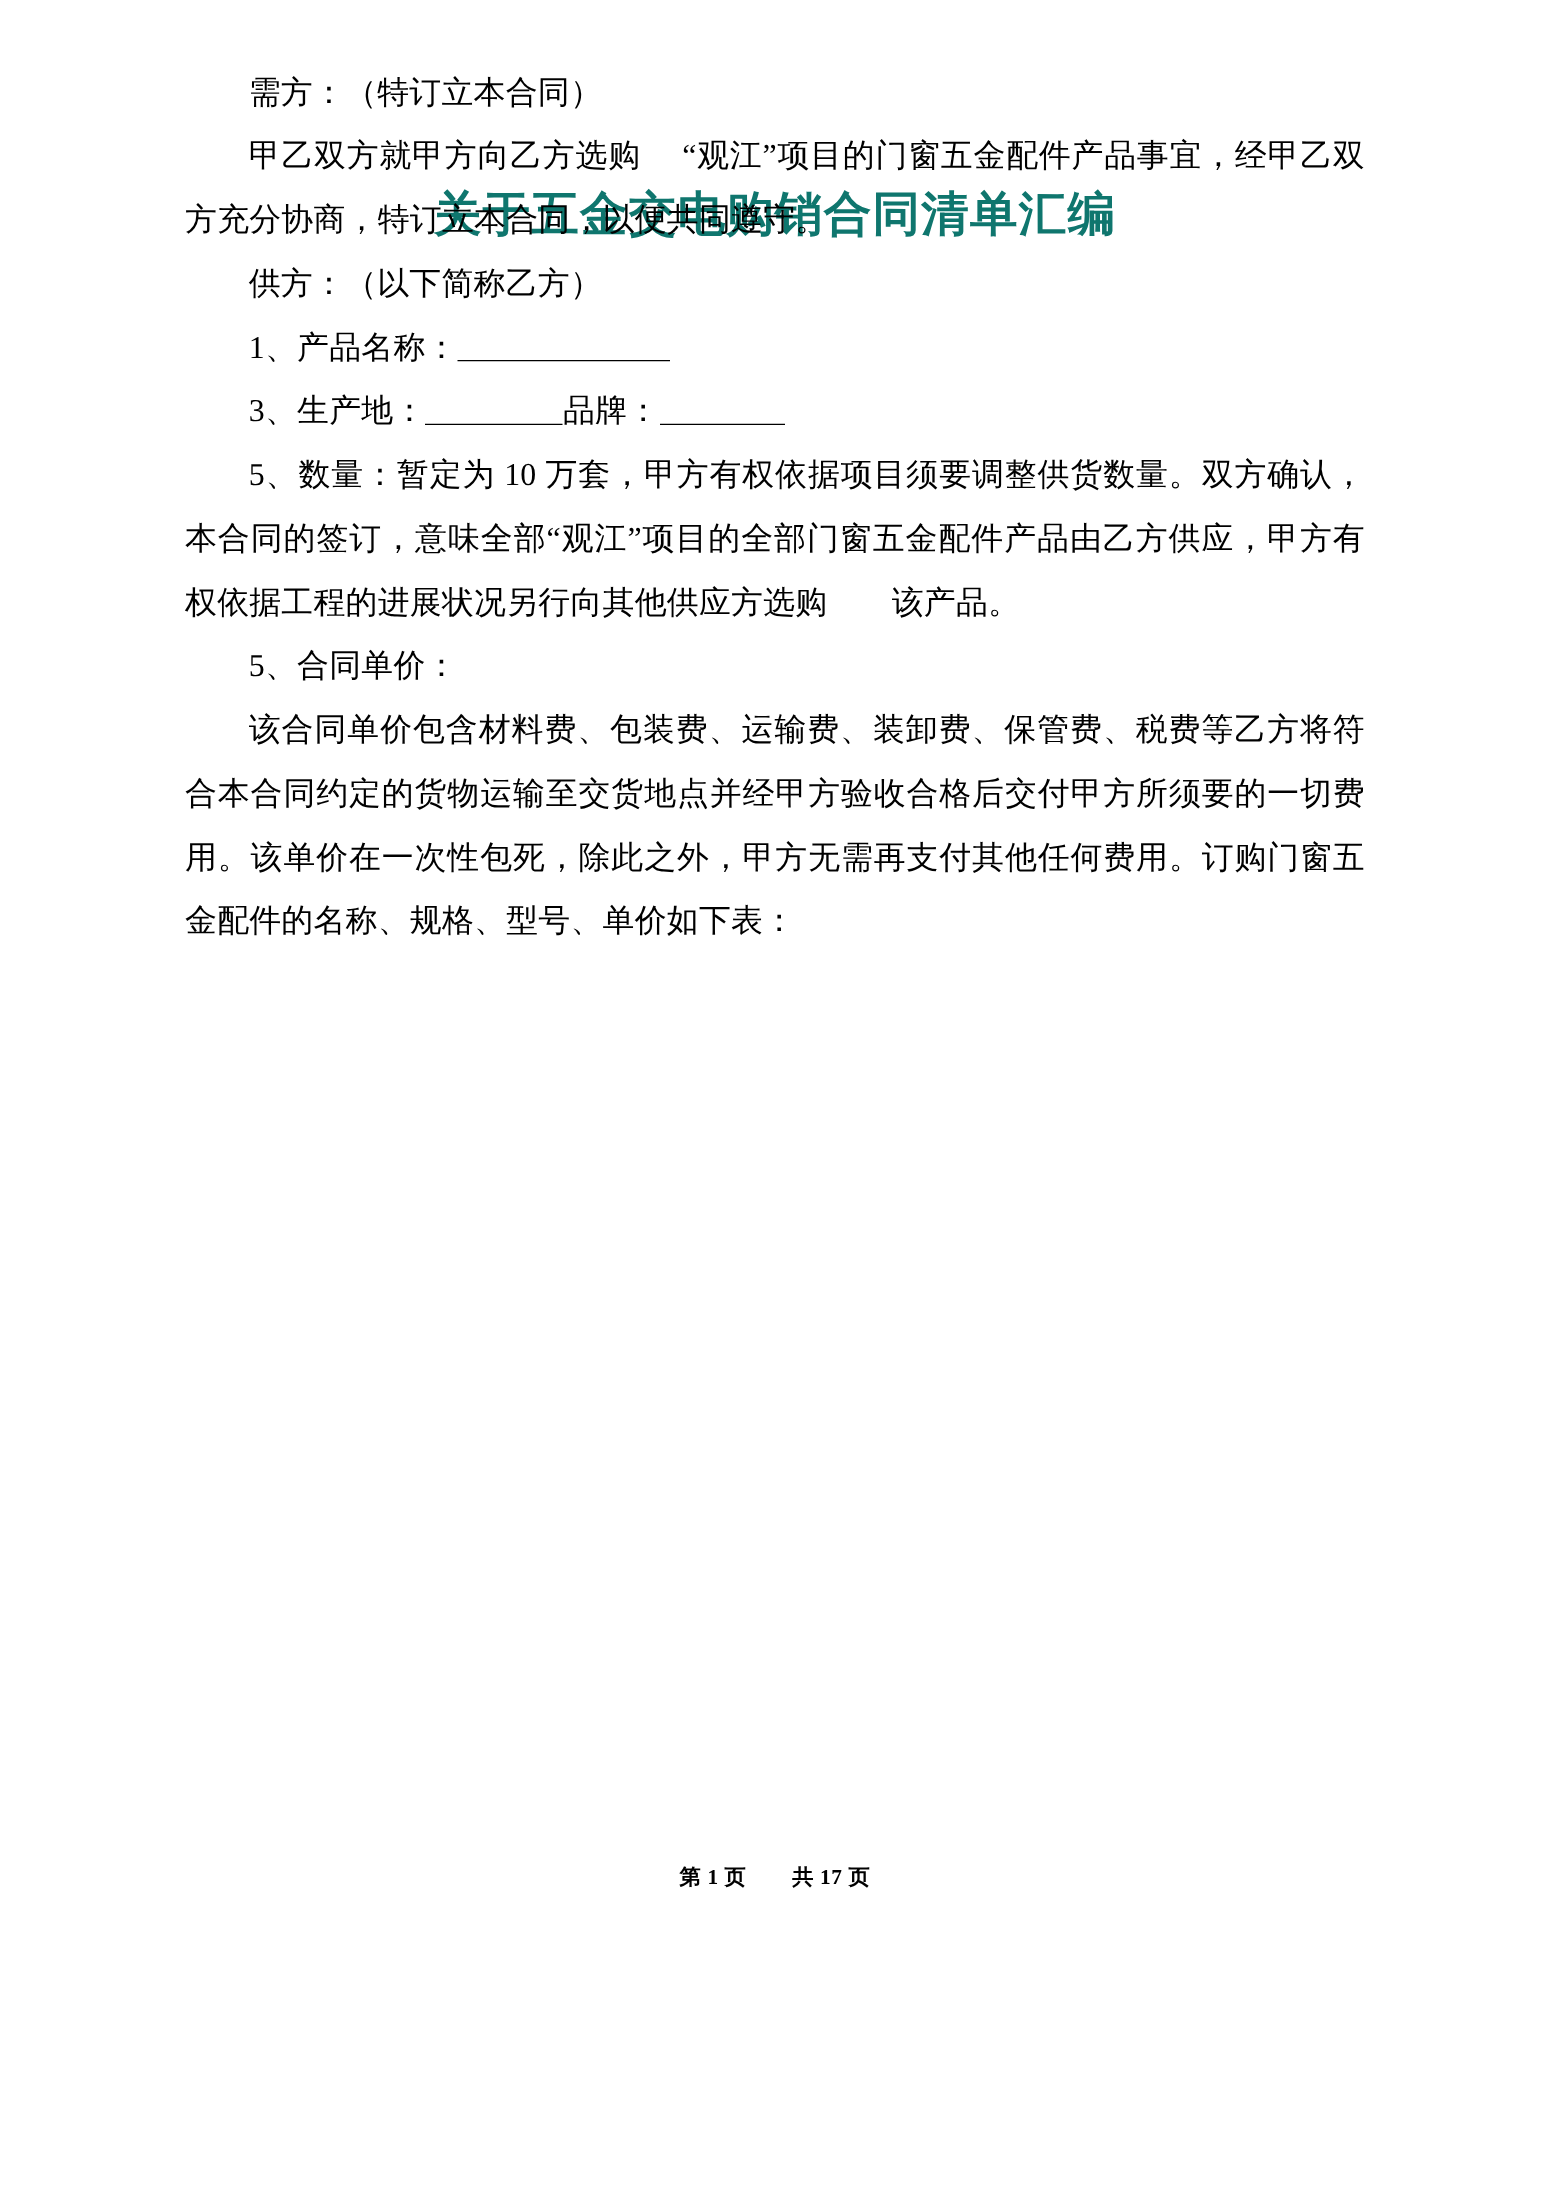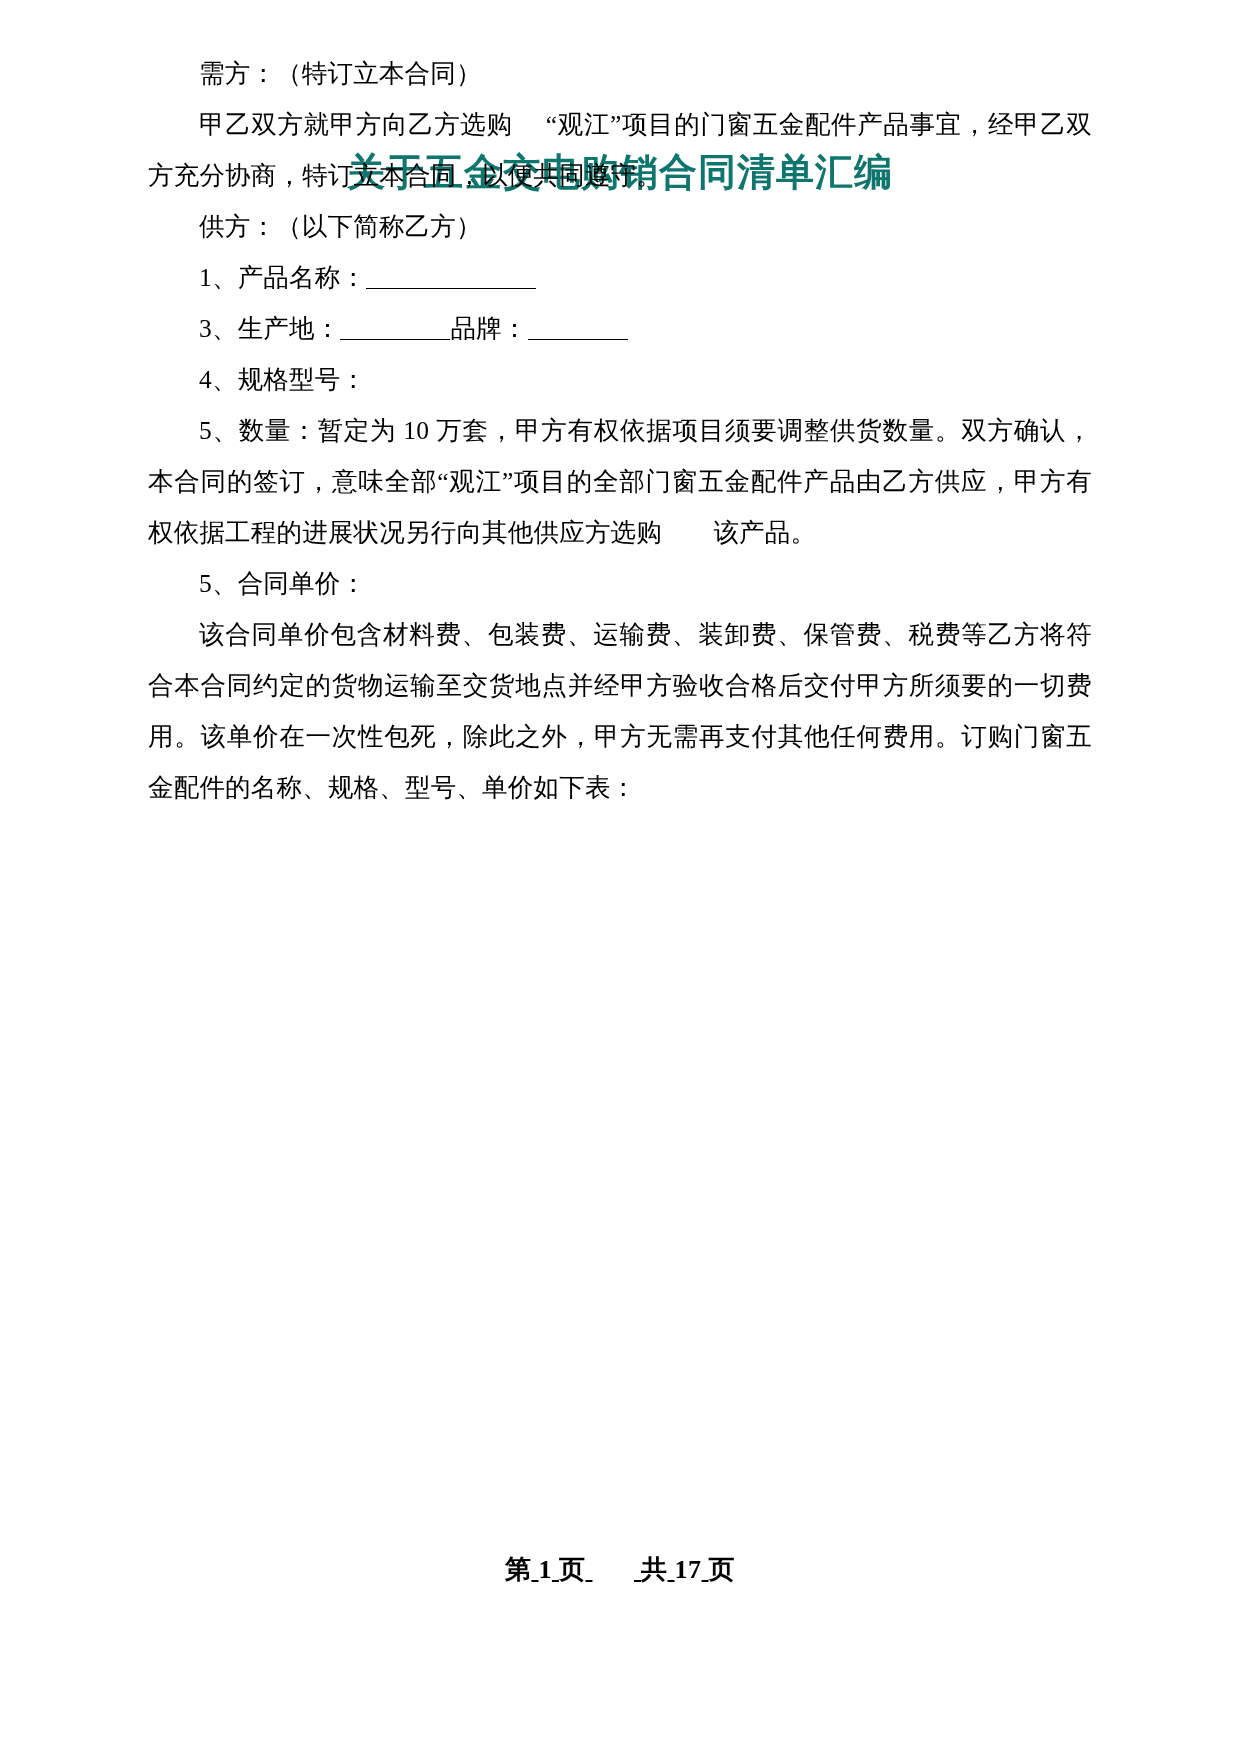--- a/index.html
+++ b/index.html
@@ -61,27 +61,26 @@
     vertical-align: -3px;
   }
   .b-lg { width: 170px; }
   .b-md { width: 140px; }
   .b-sm { width: 110px; }
   .b-xs { width: 100px; }
   .footer {
     position: absolute;
     left: 0;
     right: 0;
-    top: 1552px;
+    top: 1490px;
     text-align: center;
-    font-size: 26px;
+    font-size: 17px;
     font-weight: bold;
     letter-spacing: 0.5px;
     font-family: "Liberation Serif", "DejaVu Serif", serif;
-    text-decoration: underline;
   }
   .footer span { display: inline-block; }
   .gap { display: inline-block; width: 1.6em; }
 </style>
 </head>
 <body>
 
 <div class="page">
 
   <h1 class="doc-title">关于五金交电购销合同清单汇编</h1>
@@ -100,21 +99,20 @@
 
       <p class="para indent">
         <span>1、产品名称：</span><span class="blank b-lg"></span>
       </p>
 
 
       <p class="para indent">
         <span>3、生产地：</span><span class="blank b-sm"></span><span>品牌：</span><span class="blank b-xs"></span>
       </p>
 
-      <p class="para indent">4、规格型号：</p>
 
       <p class="para indent">5、数量：暂定为 10 万套，甲方有权依据项目须要调整供货数量。双方确认，本合同的签订，意味全部“观江”项目的全部门窗五金配件产品由乙方供应，甲方有权依据工程的进展状况另行向其他供应方选购　　该产品。</p>
 
       <p class="para indent">5、合同单价：</p>
 
       <p class="para indent">该合同单价包含材料费、包装费、运输费、装卸费、保管费、税费等乙方将符合本合同约定的货物运输至交货地点并经甲方验收合格后交付甲方所须要的一切费用。该单价在一次性包死，除此之外，甲方无需再支付其他任何费用。订购门窗五金配件的名称、规格、型号、单价如下表：</p>
 
     </div>
   </div>
 

